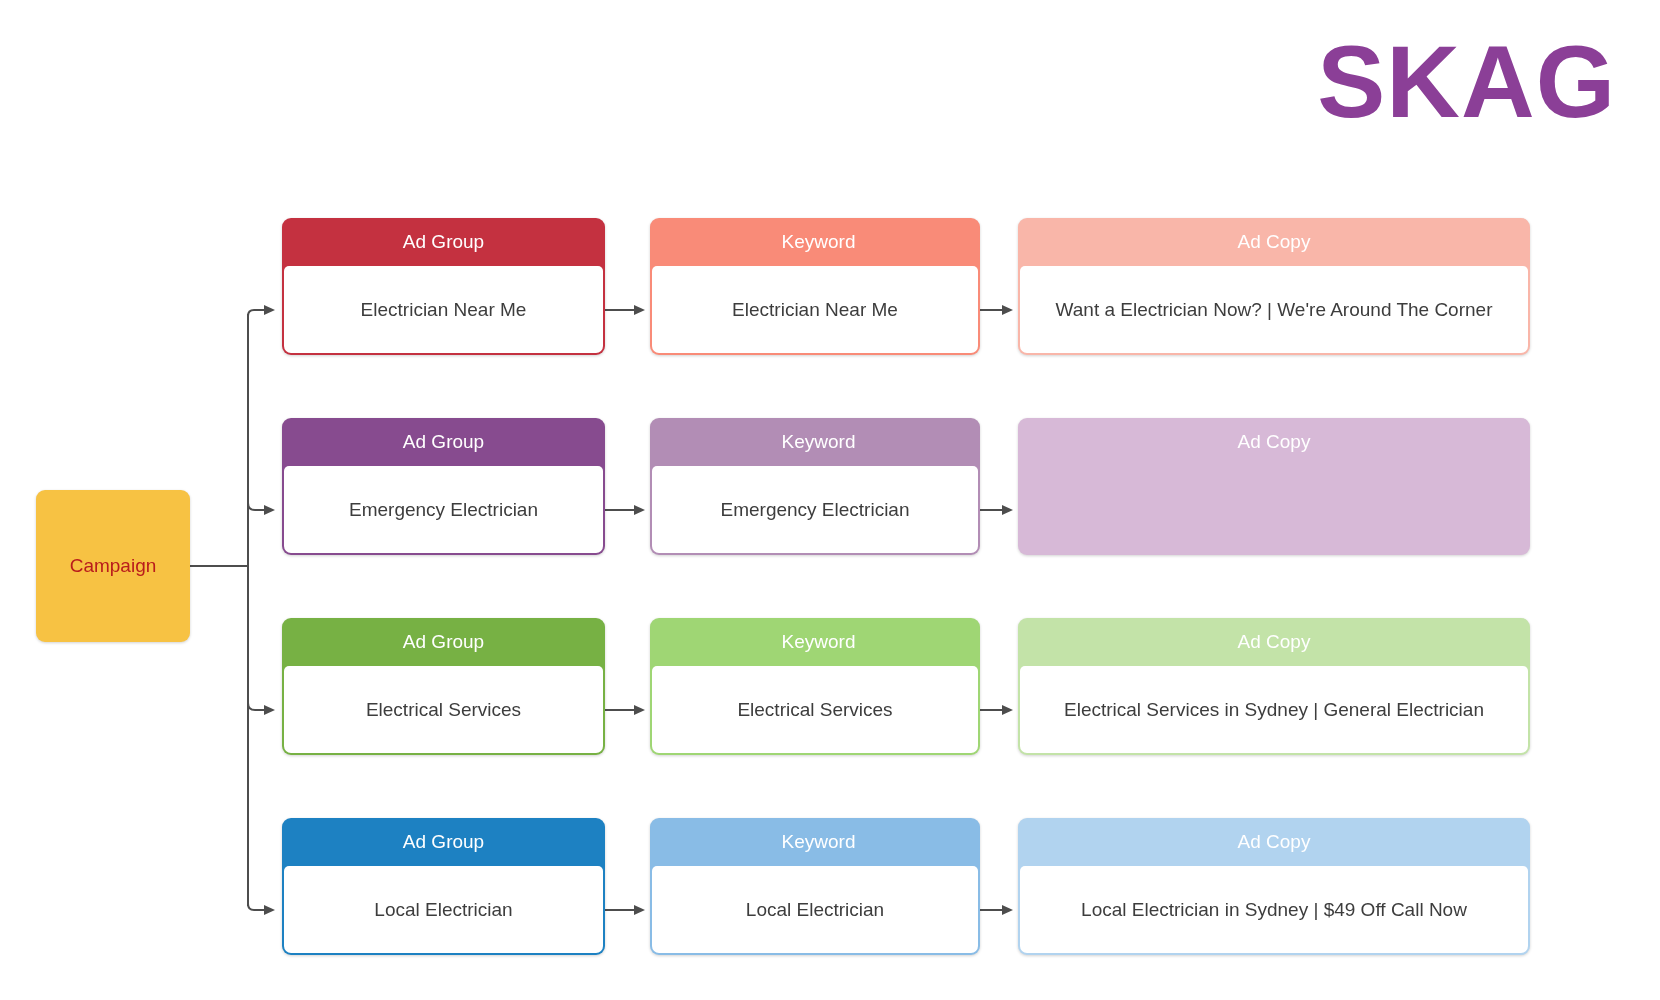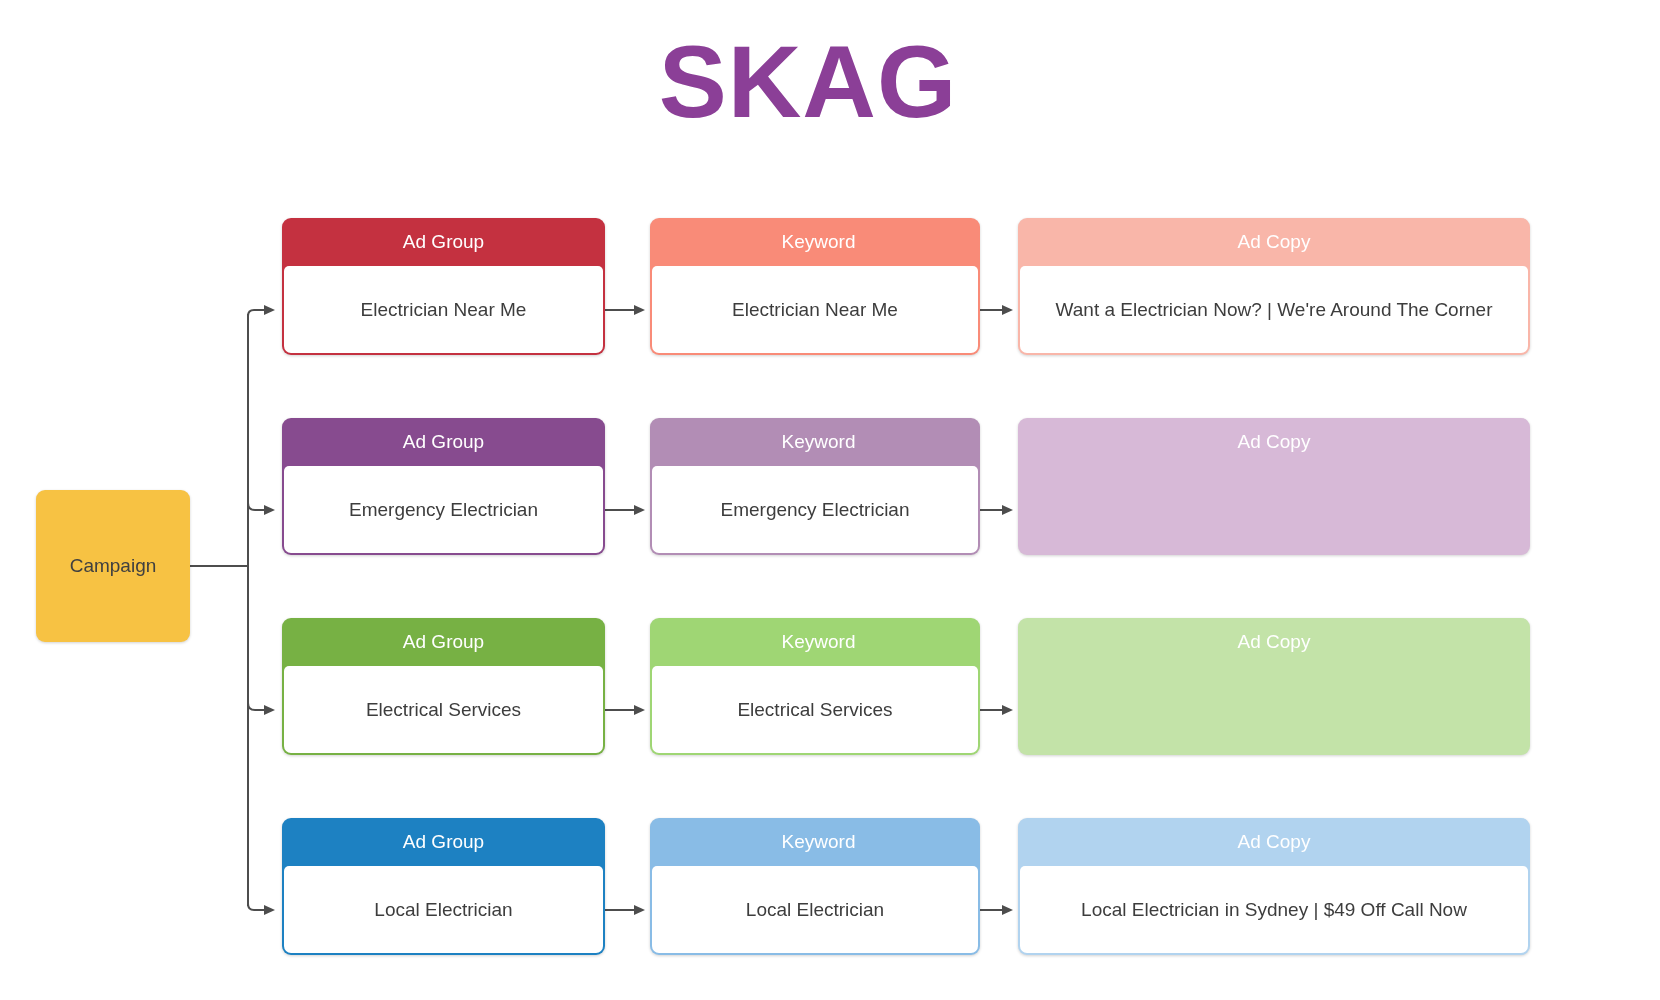--- a/index.html
+++ b/index.html
@@ -1,28 +1,28 @@
 <!DOCTYPE html>
 <html><head>
 <meta charset="utf-8">
 <style>
   html,body{margin:0;padding:0;background:#ffffff;}
   .canvas{
     position:relative;width:1660px;height:1000px;background:#ffffff;overflow:hidden;
     font-family:"Liberation Sans", sans-serif;
   }
   .title{
-    position:absolute;top:24px;left:0;right:44px;text-align:center;
+    position:absolute;top:24px;left:0;right:44px;text-align:right;
     font-size:102px;font-weight:bold;letter-spacing:1px;color:var(--title-color);
   }
   .campaign{
     position:absolute;left:36px;top:490px;width:154px;height:152px;
     background:var(--campaign-color);border-radius:9px;
     display:flex;align-items:center;justify-content:center;
-    font-size:19px;color:#404040;box-shadow:0 1px 3px rgba(0,0,0,.18);
+    font-size:19px;color:#b91c1c;box-shadow:0 1px 3px rgba(0,0,0,.18);
   }
   .row{position:absolute;left:0;width:100%;height:161px;}
   .row-0{top:218px}.row-1{top:418px}.row-2{top:618px}.row-3{top:818px}
   .box{
     position:absolute;top:0;height:137px;border-radius:9px;
     box-shadow:0 1px 3px rgba(0,0,0,.18);
   }
   .col-ag{left:282px;width:323px;background:var(--ag);}
   .col-kw{left:650px;width:323px;background:var(--kw);padding-left:7px;}
   .col-ac{left:1018px;width:512px;background:var(--ac);}
@@ -108,20 +108,21 @@
     <div class="box col-ag">
       <div class="box-header">Ad Group</div>
       <div class="box-body">Electrical Services</div>
     </div>
     <div class="box col-kw">
       <div class="box-header">Keyword</div>
       <div class="box-body">Electrical Services</div>
     </div>
     <div class="box col-ac">
       <div class="box-header">Ad Copy</div>
+      <div class="box-body">Electrical Services in Sydney | General Electrician</div>
     </div>
   </div>
 
   <div class="row row-3" style="--ag: #1d81c2; --kw: #89bce6; --ac: #b1d3ef;">
     <div class="box col-ag">
       <div class="box-header">Ad Group</div>
       <div class="box-body">Local Electrician</div>
     </div>
     <div class="box col-kw">
       <div class="box-header">Keyword</div>

